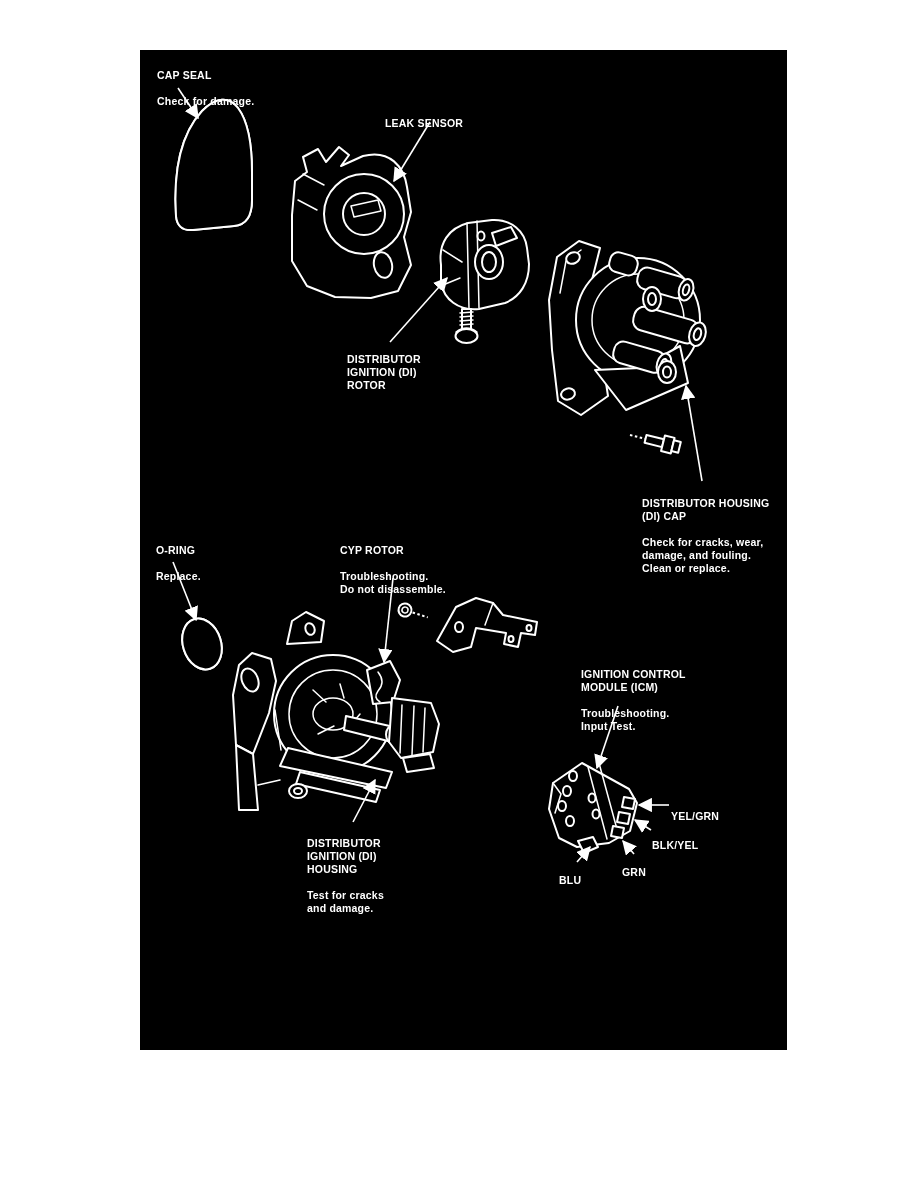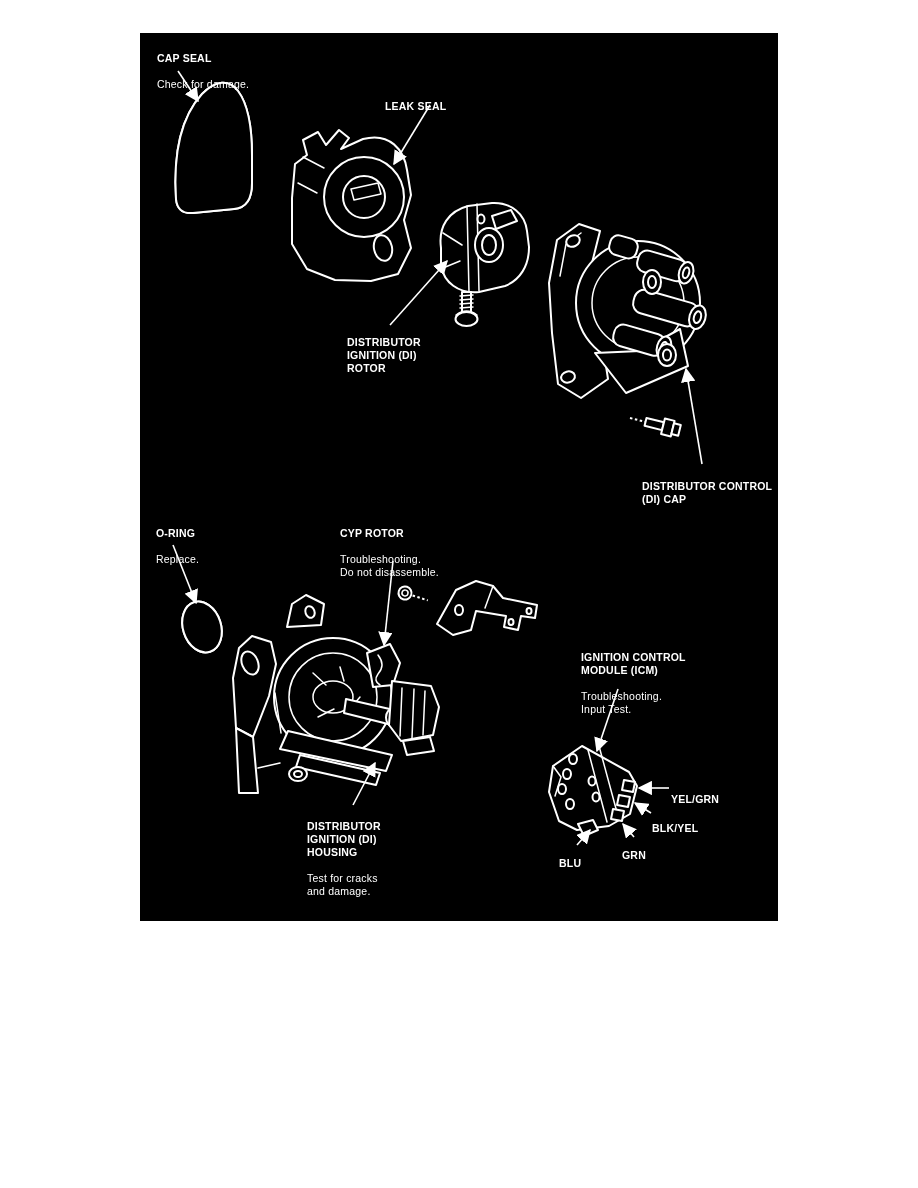--- a/index.html
+++ b/index.html
@@ -1,30 +1,31 @@
 <!DOCTYPE html>
 <html><head>
 <meta charset="utf-8">
 <style>
   html,body{margin:0;padding:0;}
   body{
     width:918px;height:1188px;background:#ffffff;position:relative;
     font-family:"Liberation Sans", sans-serif;overflow:hidden;
   }
   .diagram{
-    position:absolute;left:140px;top:33px;width:638px;height:888px;
+    position:absolute;left:140px;top:50px;width:638px;height:1000px;
     background:#000000;
+    padding-left:9px;
   }
   .diagram svg{position:absolute;left:0;top:0;}
   .lbl{
     position:absolute;color:#ffffff;white-space:pre-line;
     font-size:10.5px;line-height:13px;letter-spacing:.2px;
   }
   .lbl .t{font-weight:700;}
-  .lbl .d{font-weight:400;}
+  .lbl .d{font-weight:700;}
   
   .part path,.part rect,.part circle,.part ellipse{
     fill:#000;stroke:#fff;stroke-width:2;stroke-linejoin:round;stroke-linecap:round;
   }
   .part .thin{stroke-width:1.5;fill:none;}
   .part .thread{stroke:#fff;fill:none;stroke-linecap:butt;}
   .dblA{fill:none;stroke:#fff;stroke-width:6;}
   .dblB{fill:none;stroke:#000;stroke-width:2.5;}
   .ld{stroke:#fff;stroke-width:1.6;fill:none;marker-end:url(#ah);}
 </style>
@@ -199,32 +200,35 @@
       <path class="ld" d="M213 772 L235 730"></path>
     </g>
   </svg>
 
   <div class="lbl" style="left:17px;top:6px">
     <div class="t">CAP SEAL</div>
     <div class="d">Check for damage.</div>
   </div>
 
   <div class="lbl" style="left:245px;top:54px">
-    <div class="t">LEAK SEAL</div>
+    <div class="t">LEAK SENSOR</div>
   </div>
 
   <div class="lbl" style="left:207px;top:290px">
     <div class="t">DISTRIBUTOR
 IGNITION (DI)
 ROTOR</div>
   </div>
 
   <div class="lbl" style="left:502px;top:434px">
-    <div class="t">DISTRIBUTOR CONTROL
+    <div class="t">DISTRIBUTOR HOUSING
 (DI) CAP</div>
+    <div class="d">Check for cracks, wear,
+damage, and fouling.
+Clean or replace.</div>
   </div>
 
   <div class="lbl" style="left:16px;top:481px">
     <div class="t">O-RING</div>
     <div class="d">Replace.</div>
   </div>
 
   <div class="lbl" style="left:200px;top:481px">
     <div class="t">CYP ROTOR</div>
     <div class="d">Troubleshooting.

